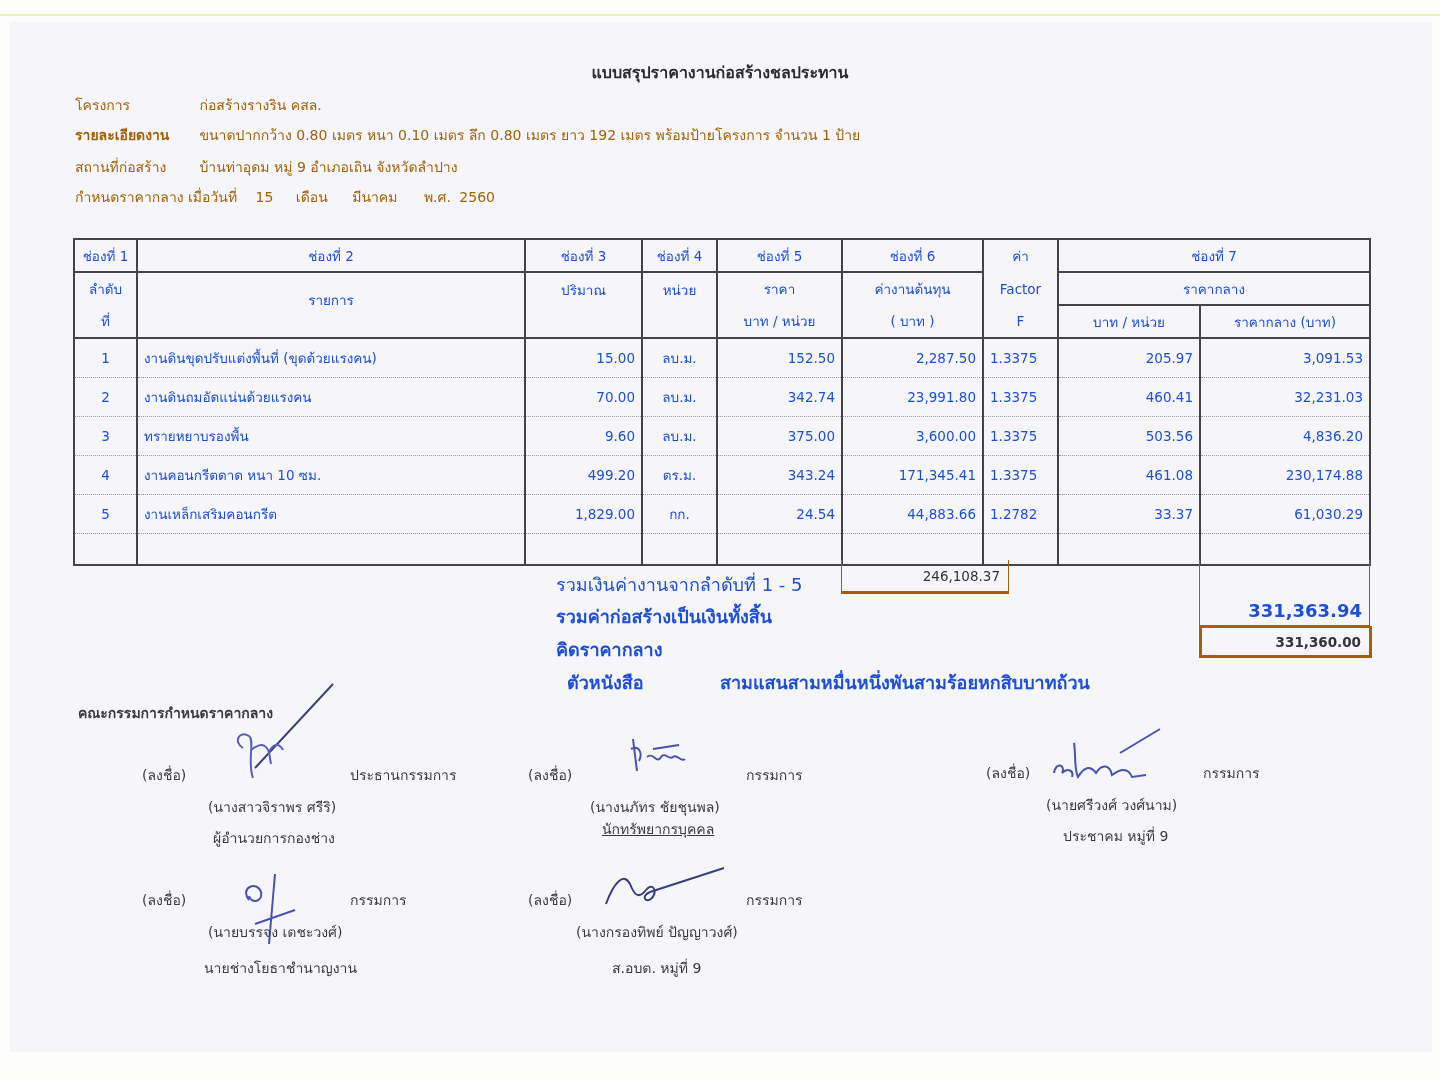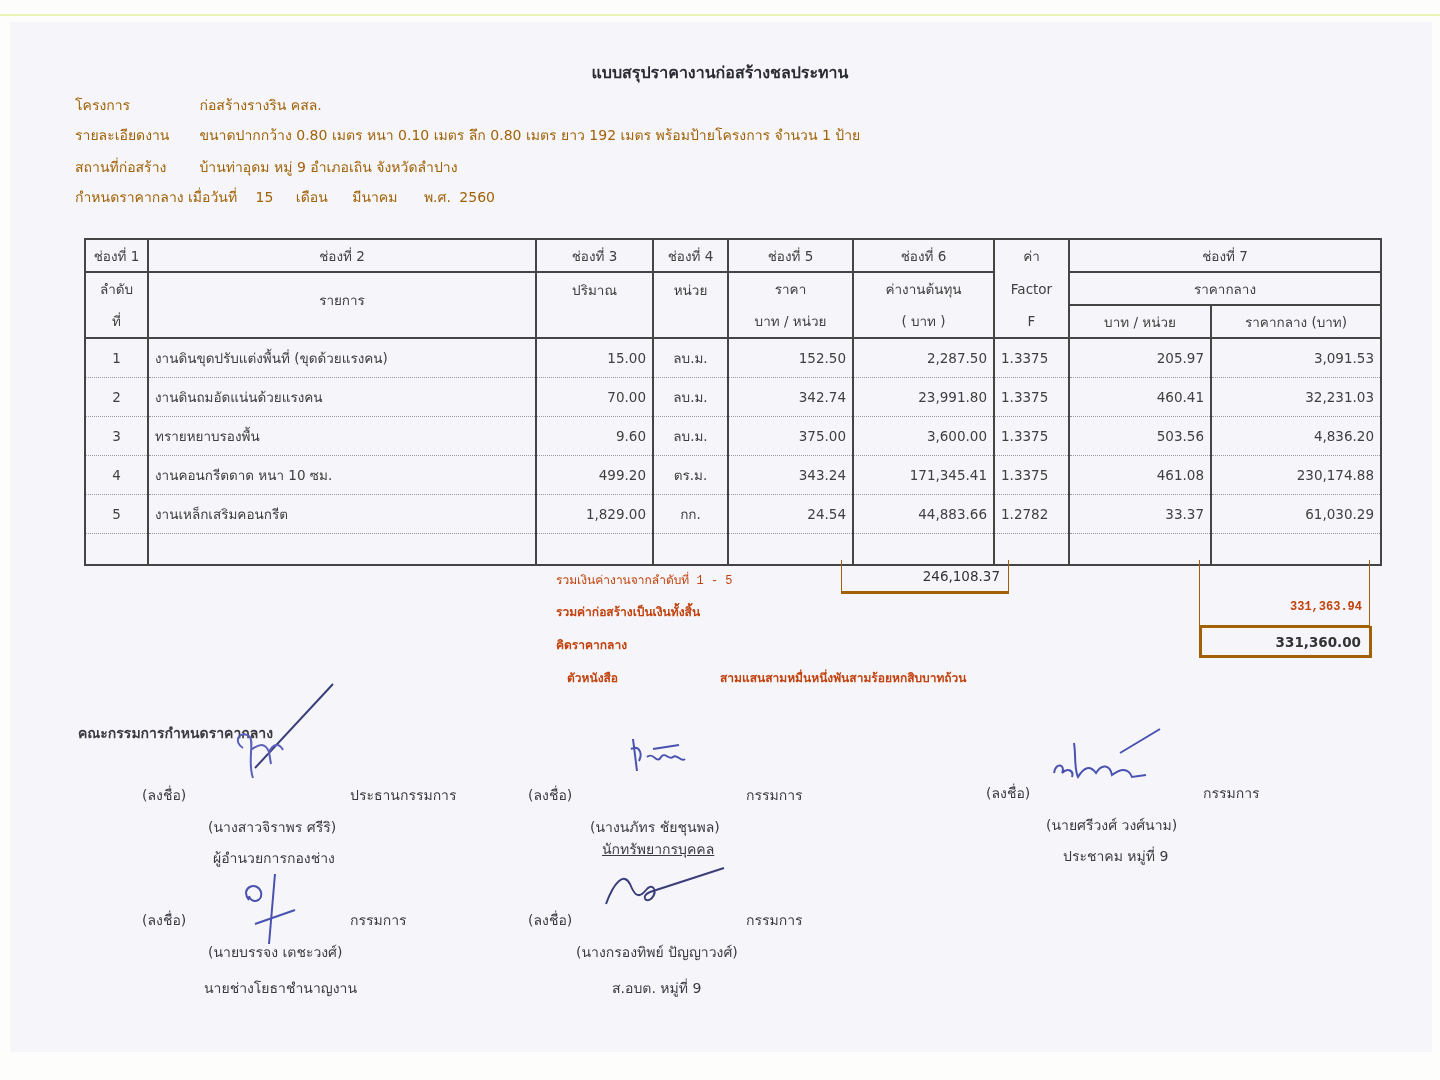--- a/index.html
+++ b/index.html
@@ -16,61 +16,61 @@
     background: #f6f6fa;
   }
   .title {
     position: absolute; left: 0; width: 1440px; top: 60px; text-align: center;
     font-size: 16px; font-weight: bold; color: #2b2b33;
   }
   .info { position: absolute; font-size: 14px; color: #a16207; white-space: nowrap; }
   .info .lbl { display: inline-block; }
 
   table.main {
-    position: absolute; left: 84px; top: 238px; width: 1296px;
-    border-collapse: collapse; font-size: 13.5px; color: #404040;
+    position: absolute; left: 73px; top: 238px; width: 1296px;
+    border-collapse: collapse; font-size: 13.5px; color: #1d4ed8;
     table-layout: fixed;
   }
   table.main td, table.main th {
     border-left: 2px solid #444; border-right: 2px solid #444;
     padding: 0 6px; height: 31px; font-weight: normal;
   }
   table.main th { text-align: center; }
   table.main thead tr.h1 th { border-top: 2px solid #444; border-bottom: 2px solid #444; }
   table.main thead tr.h3 th { border-bottom: 2px solid #444; }
   table.main tbody td { height: 38px; border-bottom: 1px dotted #9a9aa4; }
   table.main tbody tr:last-child td { border-bottom: 2px solid #444; height: 30px; }
   .num { text-align: right; }
   .ctr { text-align: center; }
   th.sub-top { border-bottom: 2px solid #444; border-radius: 10px; }
 
   .sumbox {
     position: absolute; border: 1px solid #a16207; font-size: 13.5px; text-align: right;
     padding-right: 8px; box-sizing: border-box; color: #333;
   }
-  .sumlabel { position: absolute; font-size: 12px; white-space: nowrap; color: #c2410c; font-family: Liberation Mono, monospace; }
+  .sumlabel { position: absolute; font-size: 18px; white-space: nowrap; color: #1d4ed8; }
   .bold { font-weight: bold; }
 
-  .sig { position: absolute; font-size: 14px; white-space: nowrap; color: #3a3a40; margin-top: 20px; }
+  .sig { position: absolute; font-size: 14px; white-space: nowrap; color: #3a3a40; }
   .signature { position: absolute; }
 </style>
 </head>
 <body>
 
 <div class="topline"></div>
 <div class="paper"></div>
 
 <div class="title">แบบสรุปราคางานก่อสร้างชลประทาน</div>
 
 <div class="info" style="left:75px; top:94px;">
   <span class="lbl" style="width:120px;">โครงการ</span>
   <span>ก่อสร้างรางริน คสล.</span>
 </div>
 <div class="info" style="left:75px; top:124px;">
-  <span class="lbl" style="width:120px;">รายละเอียดงาน</span>
+  <span class="lbl" style="width:120px;font-weight:bold;">รายละเอียดงาน</span>
   <span>ขนาดปากกว้าง 0.80 เมตร หนา 0.10 เมตร ลึก 0.80 เมตร ยาว 192 เมตร  พร้อมป้ายโครงการ จำนวน 1 ป้าย</span>
 </div>
 <div class="info" style="left:75px; top:156px;">
   <span class="lbl" style="width:120px;">สถานที่ก่อสร้าง</span>
   <span>บ้านท่าอุดม  หมู่  9  อำเภอเถิน   จังหวัดลำปาง</span>
 </div>
 <div class="info" style="left:75px; top:186px;">
   <span>กำหนดราคากลาง เมื่อวันที่</span>
   <span style="margin-left:14px;">15</span>
   <span style="margin-left:18px;">เดือน</span>

